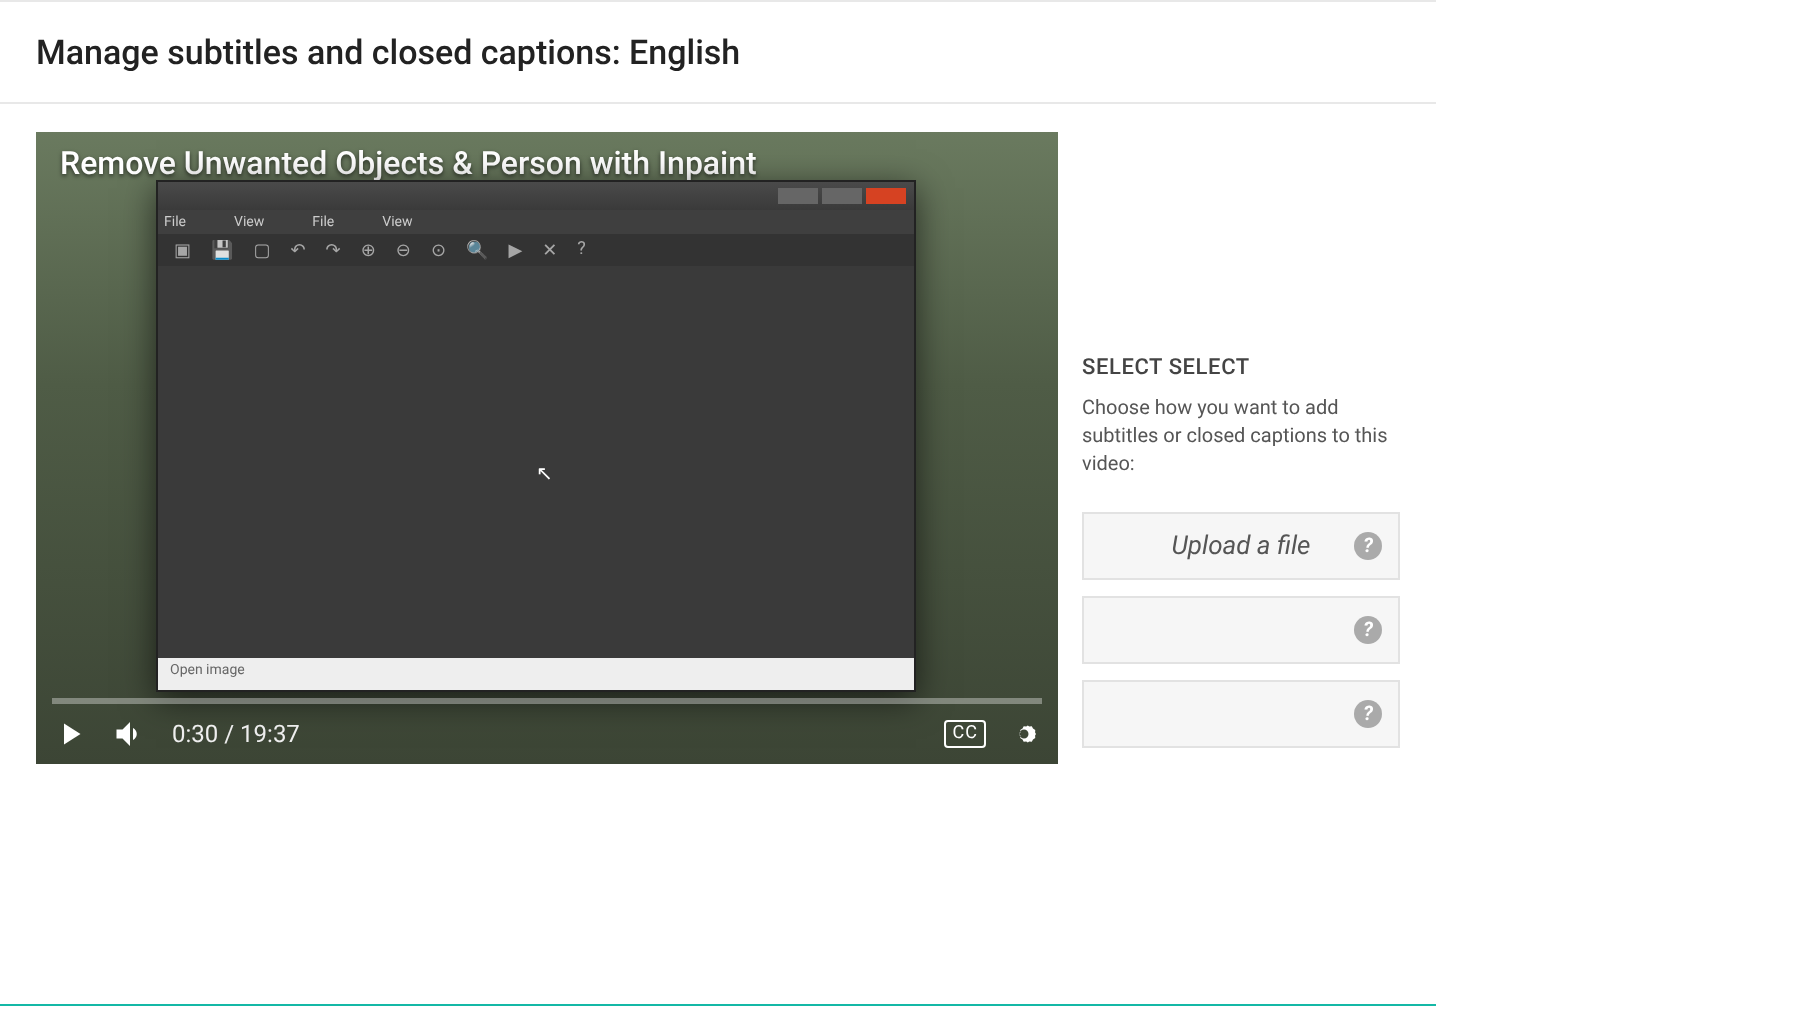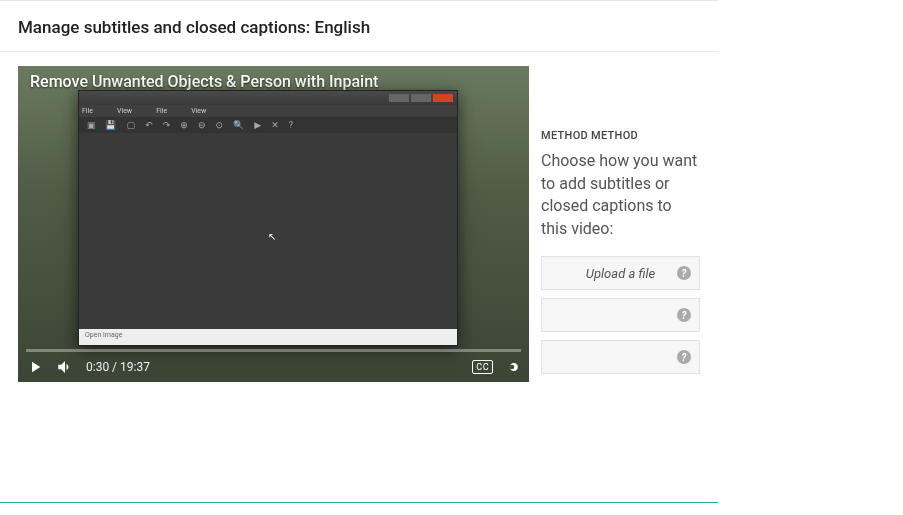--- a/index.html
+++ b/index.html
@@ -149,21 +149,21 @@
     padding-top: 2px;
   }
   .method-col h2 {
     font-size: 11px;
     font-weight: 500;
     letter-spacing: .3px;
     color: #444;
     margin-bottom: 8px;
   }
   .method-col .desc {
-    font-size: 16px;
+    font-size: 10px;
     color: #555;
     line-height: 1.4;
     margin-bottom: 16px;
   }
   .option-btn {
     width: 100%;
     background: #f6f6f6;
     border: 1px solid #e2e2e2;
     height: 34px;
     display: flex;
@@ -263,21 +263,21 @@
               <svg width="18" height="18" viewBox="0 0 24 24" fill="#fff">
                   <path d="M19.4 13l.6-1-.6-1  .1-1.7-1.5-.9-.8-1.5-1.7.1-1-.6-1 .6-1.7-.1-.8 1.5-1.5.9.1 1.7-.6 1 .6 1-.1 1.7 1.5.9.8 1.5 1.7-.1 1 .6 1-.6 1.7.1.8-1.5 1.5-.9-.1-1.7zM12 15a3 3 0 110-6 3 3 0 010 6z"></path>
                 </svg>
             </span>
           </div>
         </div>
       </div>
     </div>
 
     <div class="method-col">
-      <h2>METHOD METHOD</h2>
+      <h2>SELECT SELECT</h2>
       <p class="desc">Choose how you want to add subtitles or closed captions to this video:</p>
 
       <div class="option-btn">
         <span>Upload a file</span>
         <span class="help">?</span>
       </div>
       <div class="option-btn">
         <span class="help">?</span>
       </div>
       <div class="option-btn">

